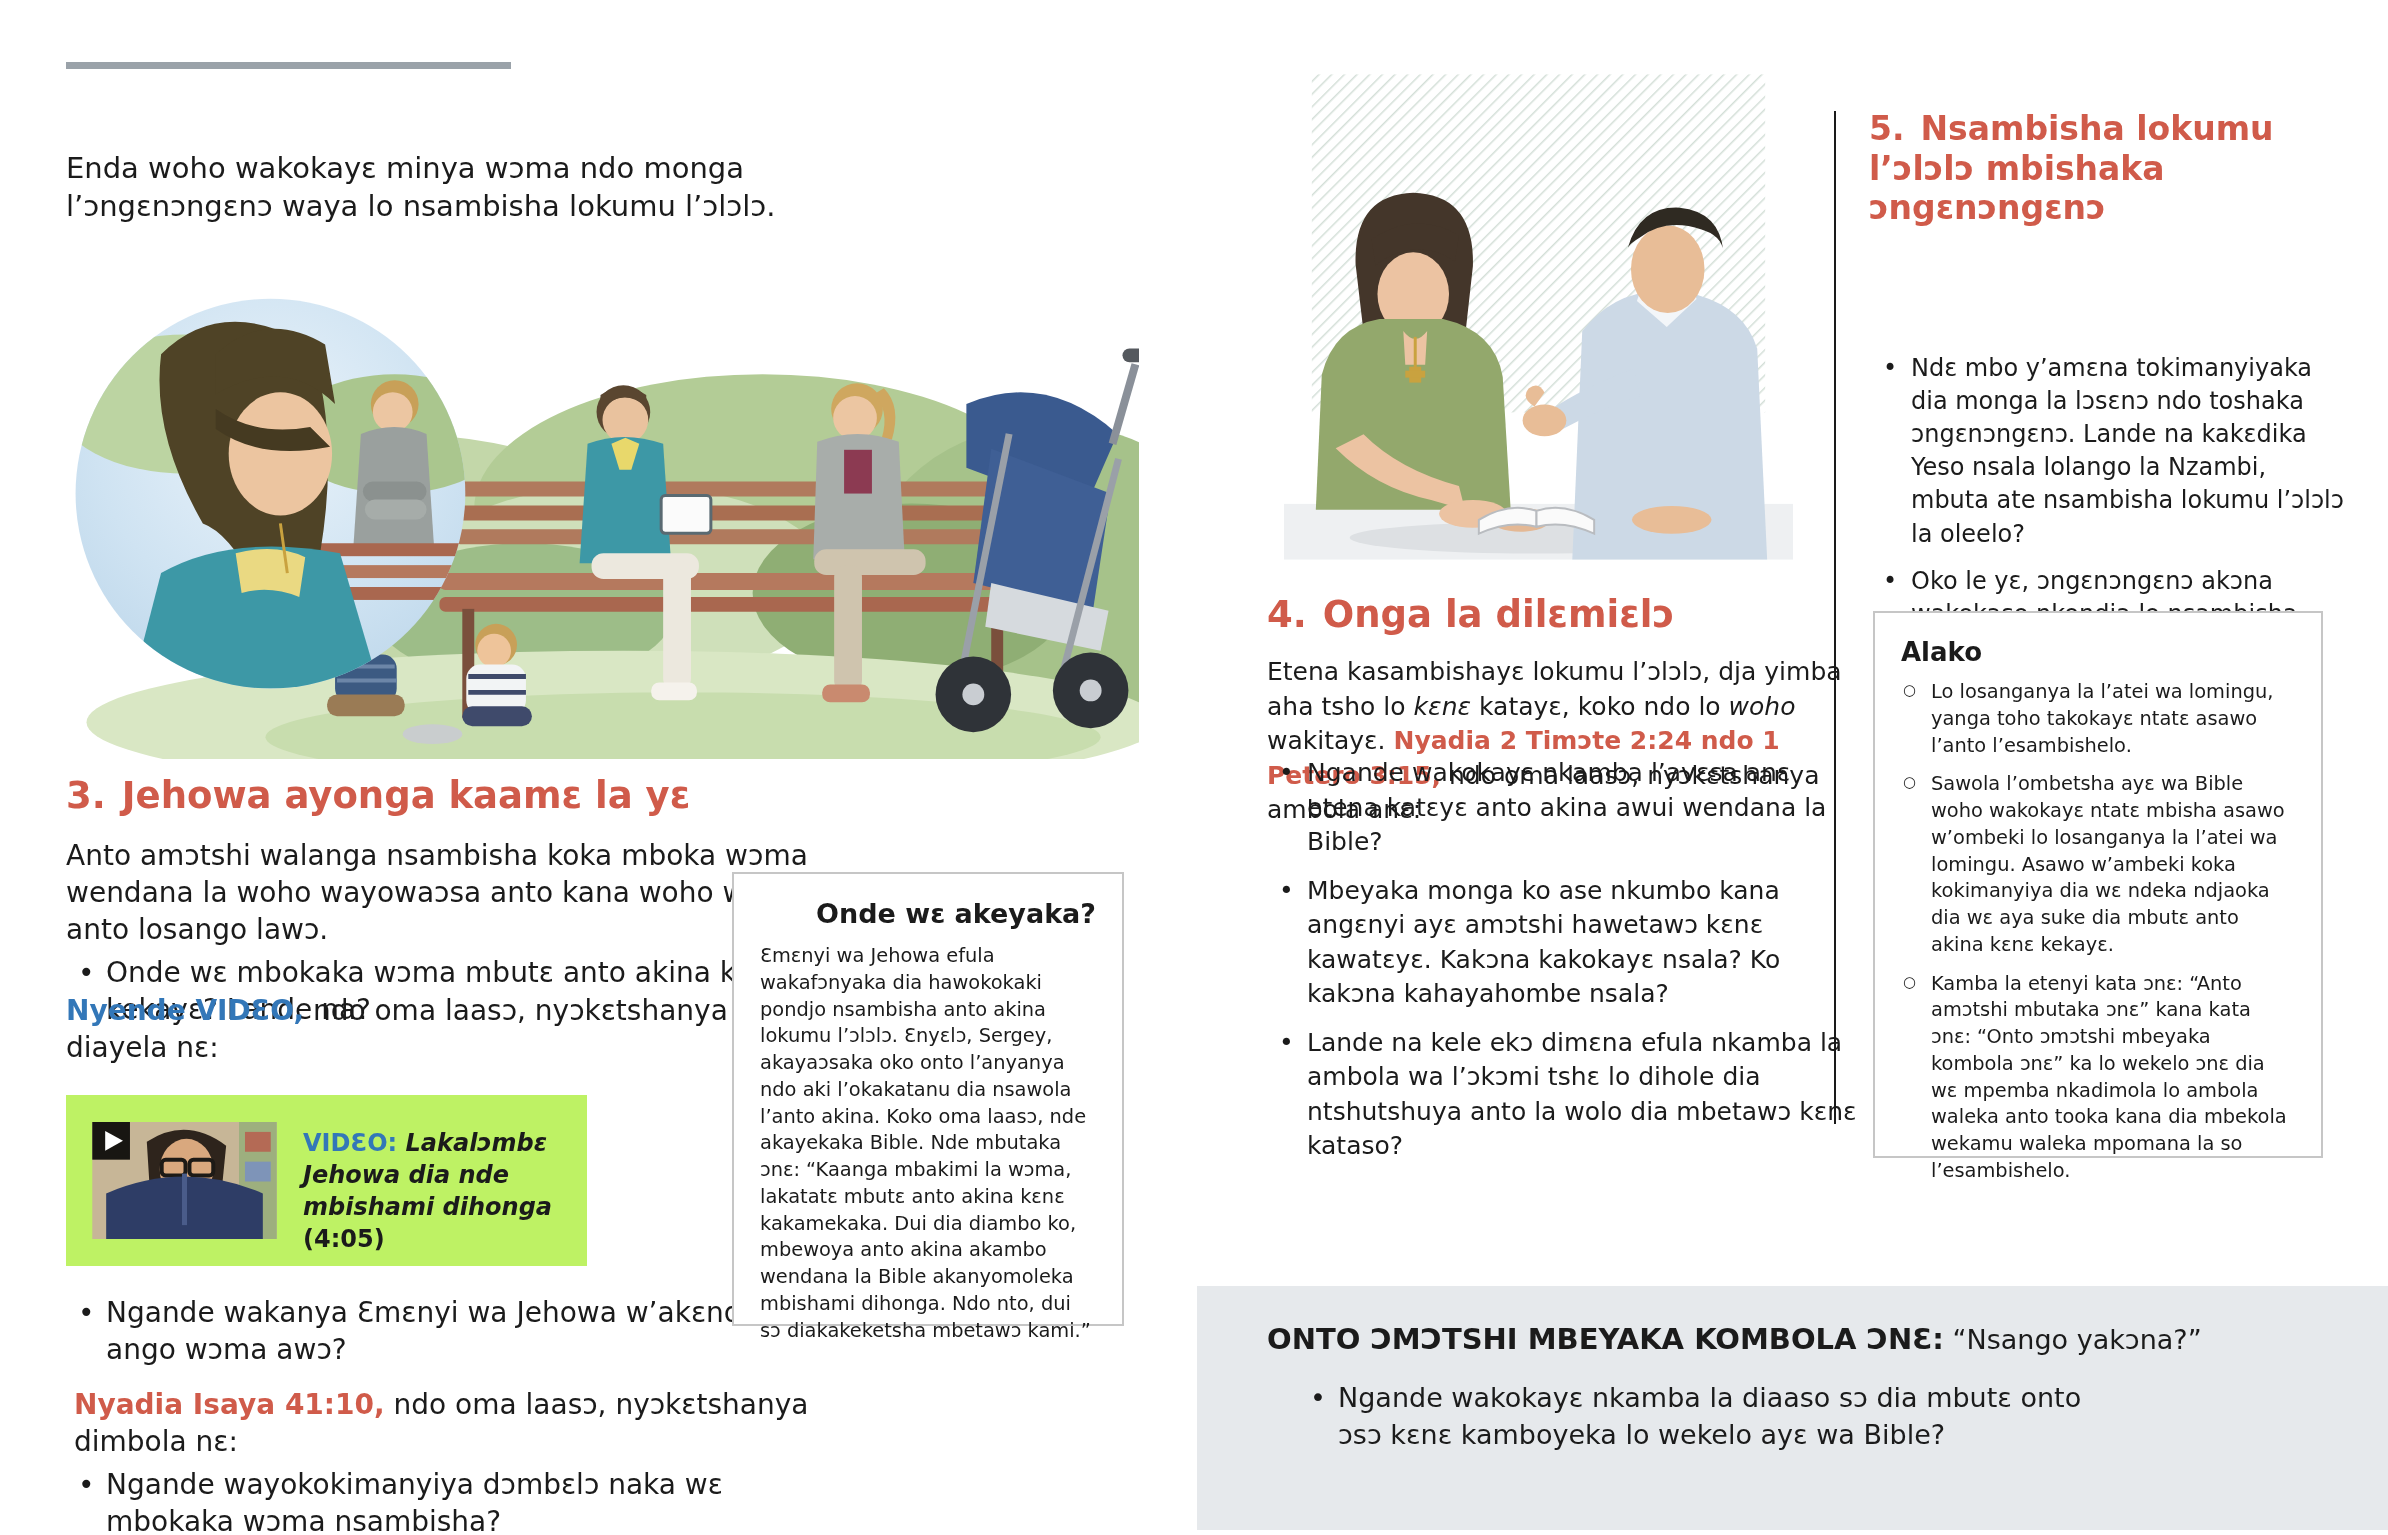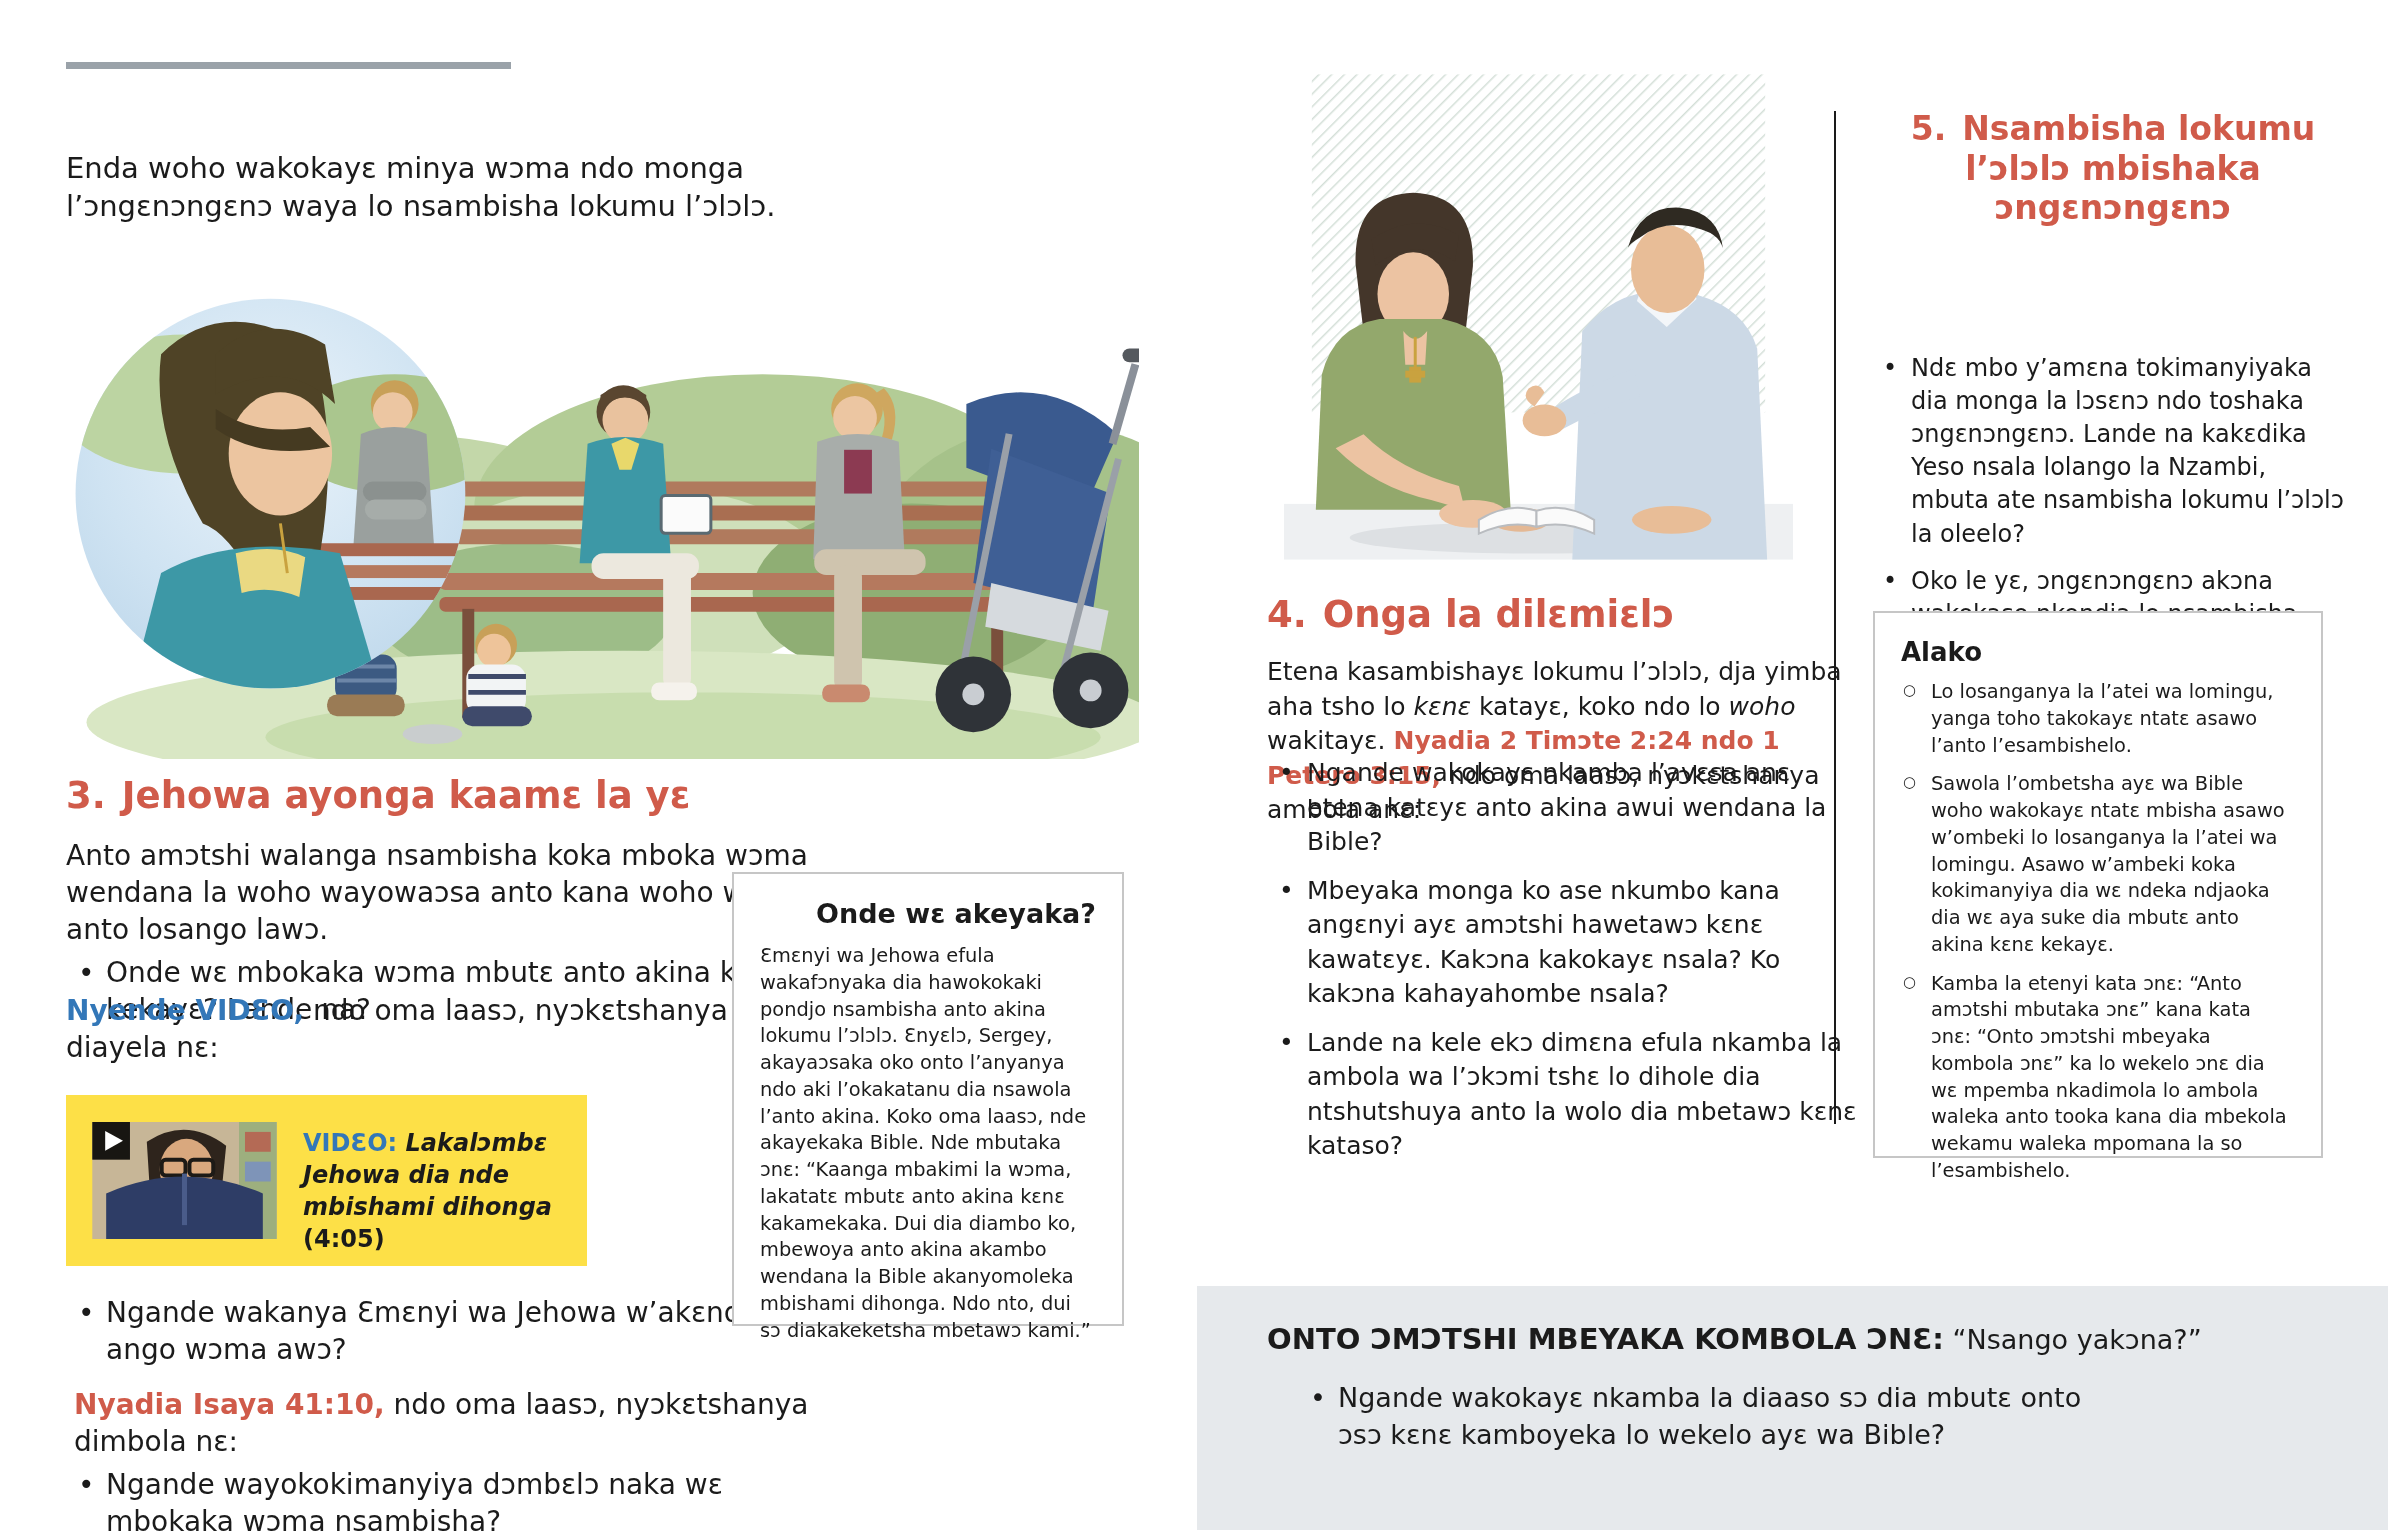--- a/index.html
+++ b/index.html
@@ -10,21 +10,21 @@
   .abs{position:absolute;}
   
   .topbar{left:66px;top:62px;width:445px;height:7px;background:#9aa2a9;}
   .kicker{left:66px;top:84px;font-size:29px;font-weight:bold;letter-spacing:12px;color:#9aa2a9;}
   .intro{left:66px;top:149px;width:826px;font-size:29px;line-height:1.32;}
   
   .h-sec{font-weight:bold;color:#d05b4a;}
   .h-sec .num{margin-right:16px;}
   .h3{left:66px;top:774px;font-size:37px;}
   .h4{left:1267px;top:593px;font-size:37px;}
-  .h5{left:1869px;top:109px;width:488px;font-size:33px;line-height:1.2;text-align:center;}
+  .h5{left:1869px;top:109px;width:488px;font-size:33px;line-height:1.2;}
   
   .p3{left:66px;top:838px;width:796px;font-size:28px;line-height:1.32;}
   .lead{left:66px;top:993px;width:796px;font-size:28px;line-height:1.32;}
   .readp{left:74px;top:1387px;width:786px;font-size:28px;line-height:1.32;}
   .p4{left:1267px;top:655px;width:597px;font-size:25px;line-height:1.38;}
   .p5{left:1869px;top:221px;width:478px;font-size:24px;line-height:1.38;}
   .link{color:#3377b8;font-weight:bold;cursor:pointer;}
   .ref{color:#d05b4a;font-weight:bold;cursor:pointer;}
   .it{font-style:italic;}
   
@@ -32,21 +32,21 @@
   ul.bul li{position:relative;padding-left:36px;margin-bottom:14px;}
   ul.bul li::before{content:"•";position:absolute;left:8px;top:0;}
   .ul-b1{left:70px;top:955px;width:766px;font-size:28px;line-height:1.32;}
   .ul-b2{left:70px;top:1295px;width:766px;font-size:28px;line-height:1.32;}
   .ul-b3{left:70px;top:1467px;width:766px;font-size:28px;line-height:1.32;}
   .ul-s4{left:1271px;top:756px;width:597px;font-size:25px;line-height:1.38;}
   .ul-s4 li{margin-bottom:18px;}
   .ul-s5{left:1875px;top:352px;width:476px;font-size:24px;line-height:1.38;}
   .ul-s5 li{margin-bottom:14px;}
   
-  .videobox{left:66px;top:1095px;width:521px;height:171px;background:#fde047;cursor:pointer;}
+  .videobox{left:66px;top:1095px;width:521px;height:171px;background:#bef264;cursor:pointer;}
   .thumbwrap{position:absolute;left:26px;top:27px;width:185px;height:117px;}
   .vcap{position:absolute;left:237px;top:32px;width:267px;font-size:24px;line-height:1.34;}
   .vlabel{color:#3377b8;font-weight:bold;}
   .vtitle{font-weight:bold;font-style:italic;}
   .vdur{font-weight:bold;}
   
   .sidebox{background:#ffffff;border:2px solid #c6c6c6;box-sizing:border-box;}
   .kbox{left:732px;top:872px;width:392px;height:454px;padding:24px 26px;}
   .kbox-title{font-size:27px;font-weight:bold;margin-bottom:14px;text-align:right;}
   .kbox-body{font-size:19.4px;line-height:1.38;}

